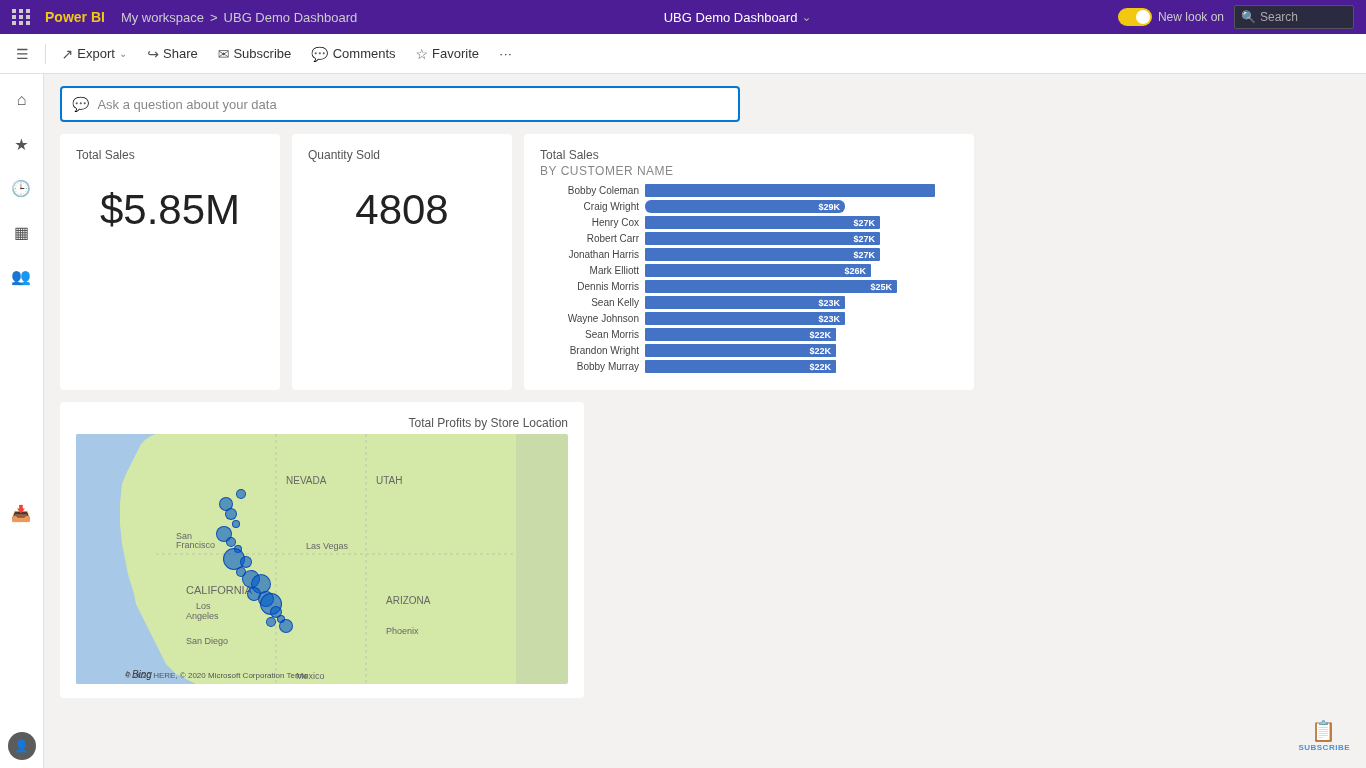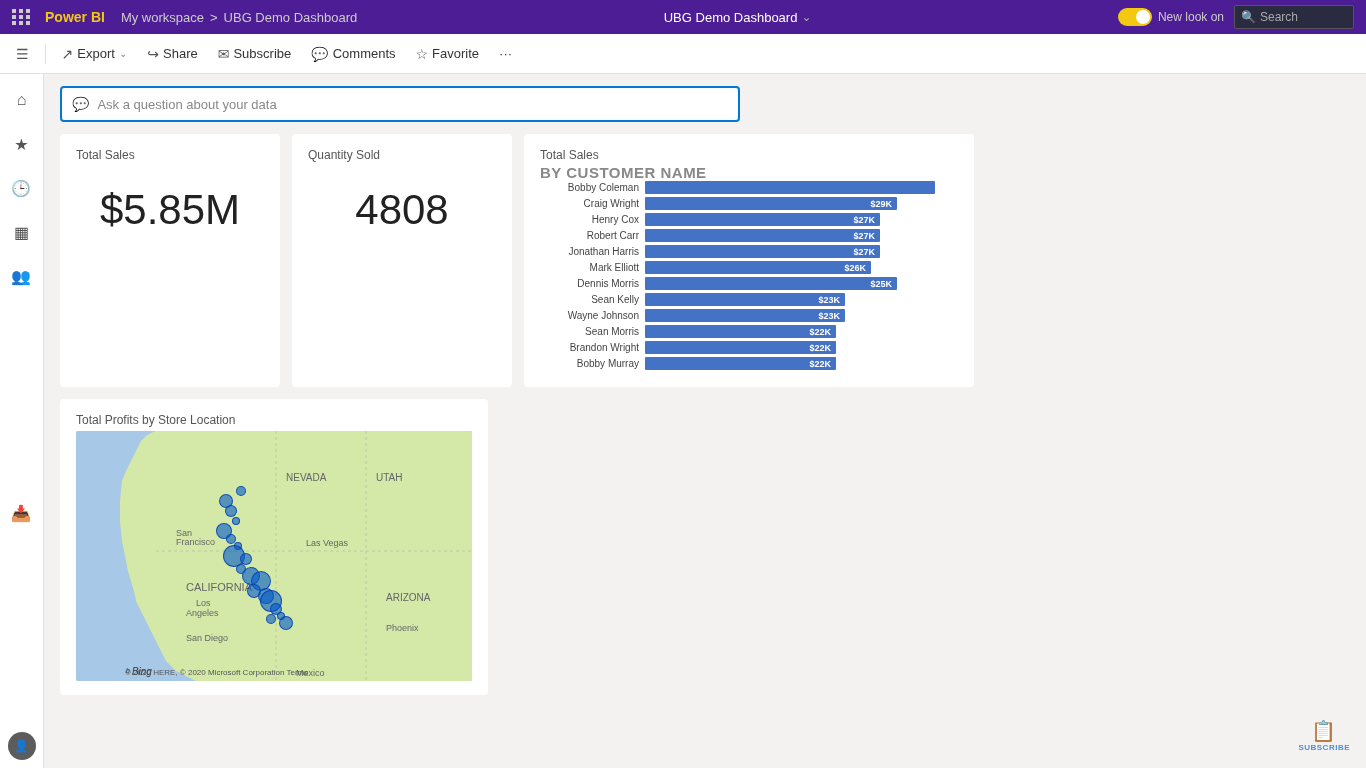--- a/index.html
+++ b/index.html
@@ -102,38 +102,38 @@
     .dash-row { display: flex; gap: 12px; margin-bottom: 12px; }
 
     
     .card {
       background: white;
       border-radius: 4px;
       padding: 14px 16px;
       position: relative;
     }
     .card-title { font-size: 12px; color: #555; margin-bottom: 4px; font-weight: 400; }
-    .card-subtitle { font-size: 15px; color: #888; text-transform: uppercase; letter-spacing: 0.5px; margin-bottom: 0; font-weight: bold; }
+    .card-subtitle { font-size: 12px; color: #888; text-transform: uppercase; letter-spacing: 0.5px; margin-bottom: 6px; }
     .card-value { font-size: 42px; font-weight: 300; color: #222; text-align: center; padding: 20px 0; min-width: 160px; }
 
     
     .total-sales-card { width: 220px; }
     
     .qty-card { width: 220px; }
 
     
     .bar-chart-card { flex: 1; max-width: 450px; }
     .bar-chart-card .card-title { margin-bottom: 2px; }
     .bar-row { display: flex; align-items: center; margin-bottom: 3px; }
     .bar-label { font-size: 10px; color: #444; width: 105px; text-align: right; padding-right: 6px; white-space: nowrap; }
     .bar-track { flex: 1; height: 13px; background: transparent; position: relative; }
     .bar-fill { height: 13px; background: #4472c4; border-radius: 1px; display: flex; align-items: center; justify-content: flex-end; padding-right: 3px; }
 
     
-    .map-card { width: 428px; }
+    .map-card { width: 524px; text-align: right; }
     .map-area {
       width: 100%;
       height: 250px;
       background: #c8dba8;
       border-radius: 2px;
       position: relative;
       overflow: hidden;
     }
     .map-area svg { position: absolute; top: 0; left: 0; }
     .bing-logo { position: absolute; bottom: 4px; left: 4px; font-size: 10px; color: #333; font-style: italic; margin-left: 46px; }
@@ -256,21 +256,21 @@
       <div class="bar-label">Bobby Coleman</div>
       <div class="bar-track">
         <div class="bar-fill" style="width:290px;">
           <span style="font-size:9px;color:white;font-weight:600;padding-right:2px;margin-top:48px;">$33K</span>
         </div>
       </div>
     </div>
             <div class="bar-row">
       <div class="bar-label">Craig Wright</div>
       <div class="bar-track">
-        <div class="bar-fill" style="width:252px;">
+        <div class="bar-fill" style="width:200px;border-radius:6px;">
           <span style="font-size:9px;color:white;font-weight:600;padding-right:2px;">$29K</span>
         </div>
       </div>
     </div>
             <div class="bar-row">
       <div class="bar-label">Henry Cox</div>
       <div class="bar-track">
         <div class="bar-fill" style="width:235px;">
           <span style="font-size:9px;color:white;font-weight:600;padding-right:2px;">$27K</span>
         </div>

